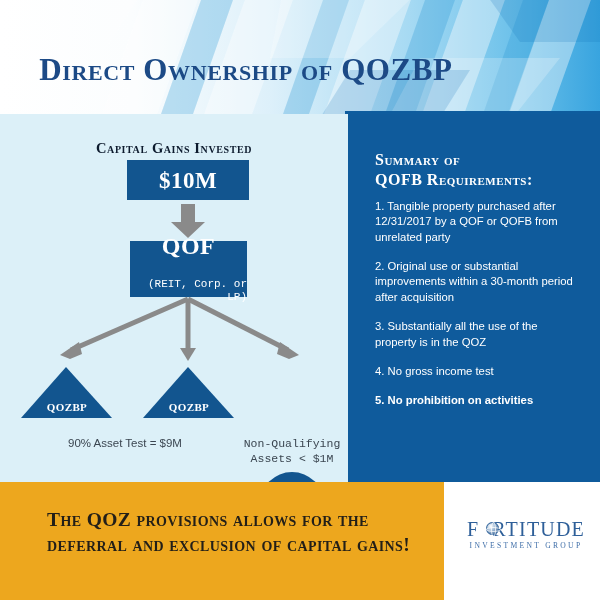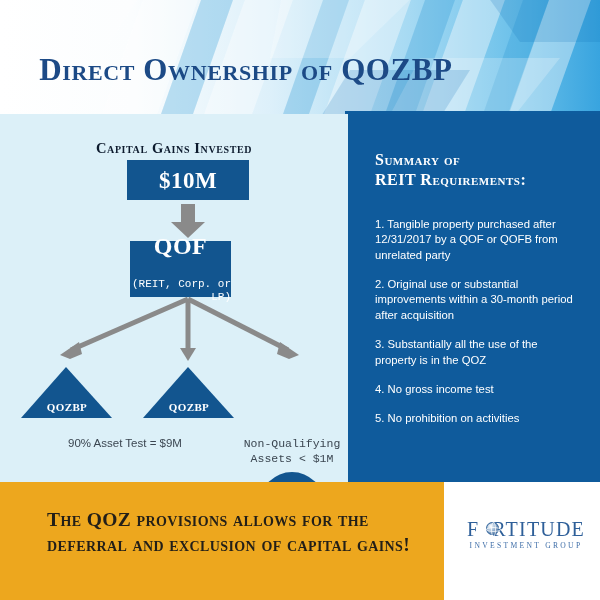--- a/index.html
+++ b/index.html
@@ -105,21 +105,21 @@
   .box-10m .big {
     font-family:"Liberation Serif", serif;
     font-size:23px;
     font-weight:bold;
     font-variant:small-caps;
     letter-spacing:0.5px;
     line-height:1;
   }
   .box-qof {
     left:130px; top:127px;
-    width:101px; height:56px;
+    width:117px; height:56px;
   }
   .box-qof .big {
     font-family:"Liberation Serif", serif;
     font-size:24px;
     font-weight:bold;
     letter-spacing:0.5px;
     line-height:1.05;
   }
   .box-qof .sub {
     font-family:Liberation Mono, monospace;
@@ -183,30 +183,30 @@
     width:205px;
   }
   .panel-heading {
     font-family:"Liberation Serif", serif;
     font-size:16px;
     font-weight:bold;
     font-variant:small-caps;
     letter-spacing:0.5px;
     color:#ffffff;
     line-height:1.22;
-    margin-bottom:28px;
+    margin-bottom:10px;
   }
   .req-item {
     font-family:"Liberation Sans", sans-serif;
     font-size:11.3px;
     color:#ffffff;
     line-height:1.36;
     margin-bottom:14px;
   }
-  .req-item:last-child { margin-bottom:3px; }
+  .req-item:last-child { margin-bottom:3px;font-weight:bold; }
 
   
   .footer-gold {
     position:absolute;
     left:0; top:482px;
     width:444px; height:118px;
     background:#eda71e;
   }
   .footer-white {
     position:absolute;
@@ -364,21 +364,21 @@
     </div>
 
     <div class="caption cap-left">90% Asset Test = $9M</div>
     <div class="caption cap-right" style="white-space:pre-line;">Non-Qualifying
 Assets &lt; $1M</div>
   </div>
 
   <div class="panel-inner">
     <div class="panel-heading">
       <div>Summary of</div>
-      <div>REIT Requirements:</div>
+      <div>QOFB Requirements:</div>
     </div>
     <div class="req-item">1. Tangible property purchased after 12/31/2017 by a QOF or QOFB from unrelated party</div>
     <div class="req-item">2. Original use or substantial improvements within a 30-month period after acquisition</div>
     <div class="req-item">3. Substantially all the use of the property is in the QOZ</div>
     <div class="req-item">4. No gross income test</div>
     <div class="req-item">5. No prohibition on activities</div>
   </div>
 
   <div class="footer-gold"></div>
   <div class="footer-white"></div>

